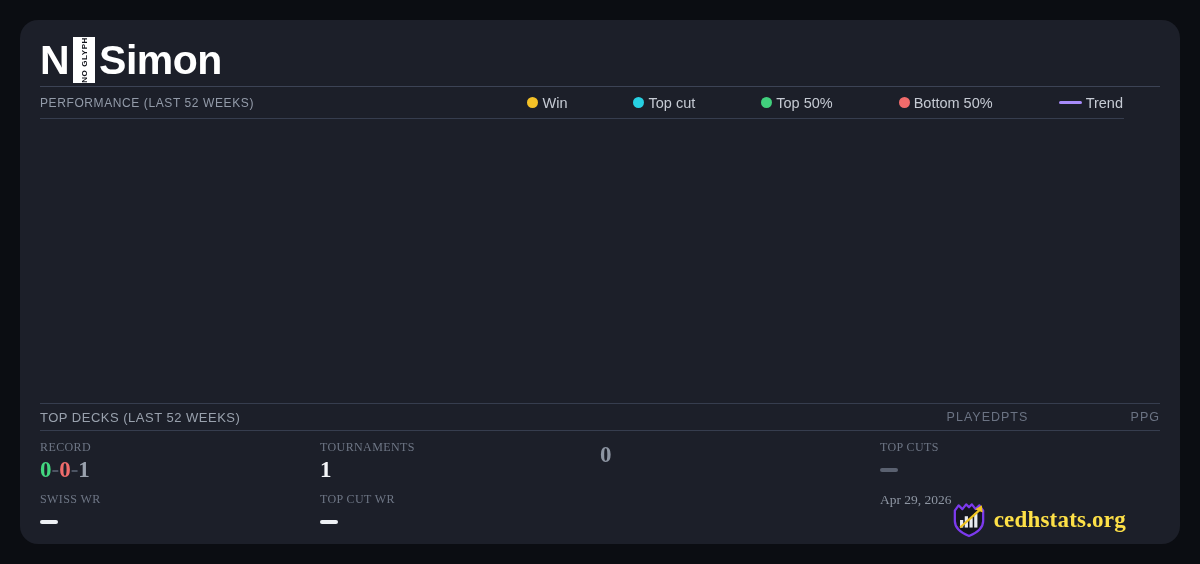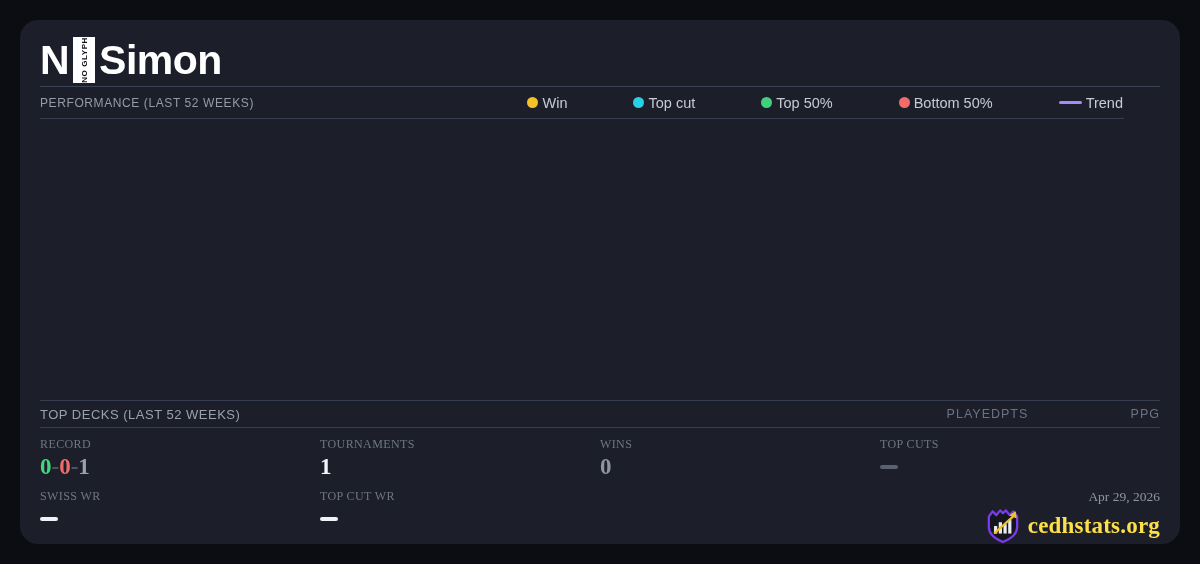--- a/index.html
+++ b/index.html
@@ -40,21 +40,21 @@
   .topdecks-cols .c1 { width:60px; text-align:right; }
   .topdecks-cols .c2 { width:77px; text-align:left; }
   .topdecks-cols .c3 { width:82px; text-align:right; }
   
   .stats { display:grid; grid-template-columns:280px 280px 280px 1fr; padding-top:9px;font-family:Liberation Serif, serif; }
   .stat { height:52px; }
   .stat-label { font-size:12px; color:#6e7685; letter-spacing:0.4px; }
   .stat-value { font-size:23px; font-weight:700; margin-top:2px; color:#f4f6f9; }
   .dash { width:18px; height:4px; border-radius:2px; margin-top:13px; }
   
-  .footer-cell { grid-column:4; display:flex; flex-direction:column; align-items:flex-end; }
+  .footer-cell { grid-column:4; display:flex; flex-direction:row; }
   .date { font-size:13.5px; color:#8e96a3; }
   .brand-row { display:flex; align-items:center; gap:8px; margin-top:3px; }
   .brand { font-size:23px; font-weight:700; color:#fde047; letter-spacing:0.2px; }
 </style>
 </head>
 <body>
 
 <div class="card">
 
   <div class="title-row">
@@ -114,21 +114,20 @@
       </div>
     </div>
 
 
     <div class="stat">
       <div class="stat-label">TOURNAMENTS</div>
       <div class="stat-value" style="color: rgb(244, 246, 249);">1</div>
     </div>
 
     <div class="stat">
-      <div class="stat-label">WINS</div>
       <div class="stat-value" style="color: rgb(141, 149, 162);">0</div>
     </div>
 
     <div class="stat">
       <div class="stat-label">TOP CUTS</div>
       <div class="dash" style="background: rgb(90, 97, 112);"></div>
     </div>
 
     <div class="stat">
       <div class="stat-label">SWISS WR</div>

